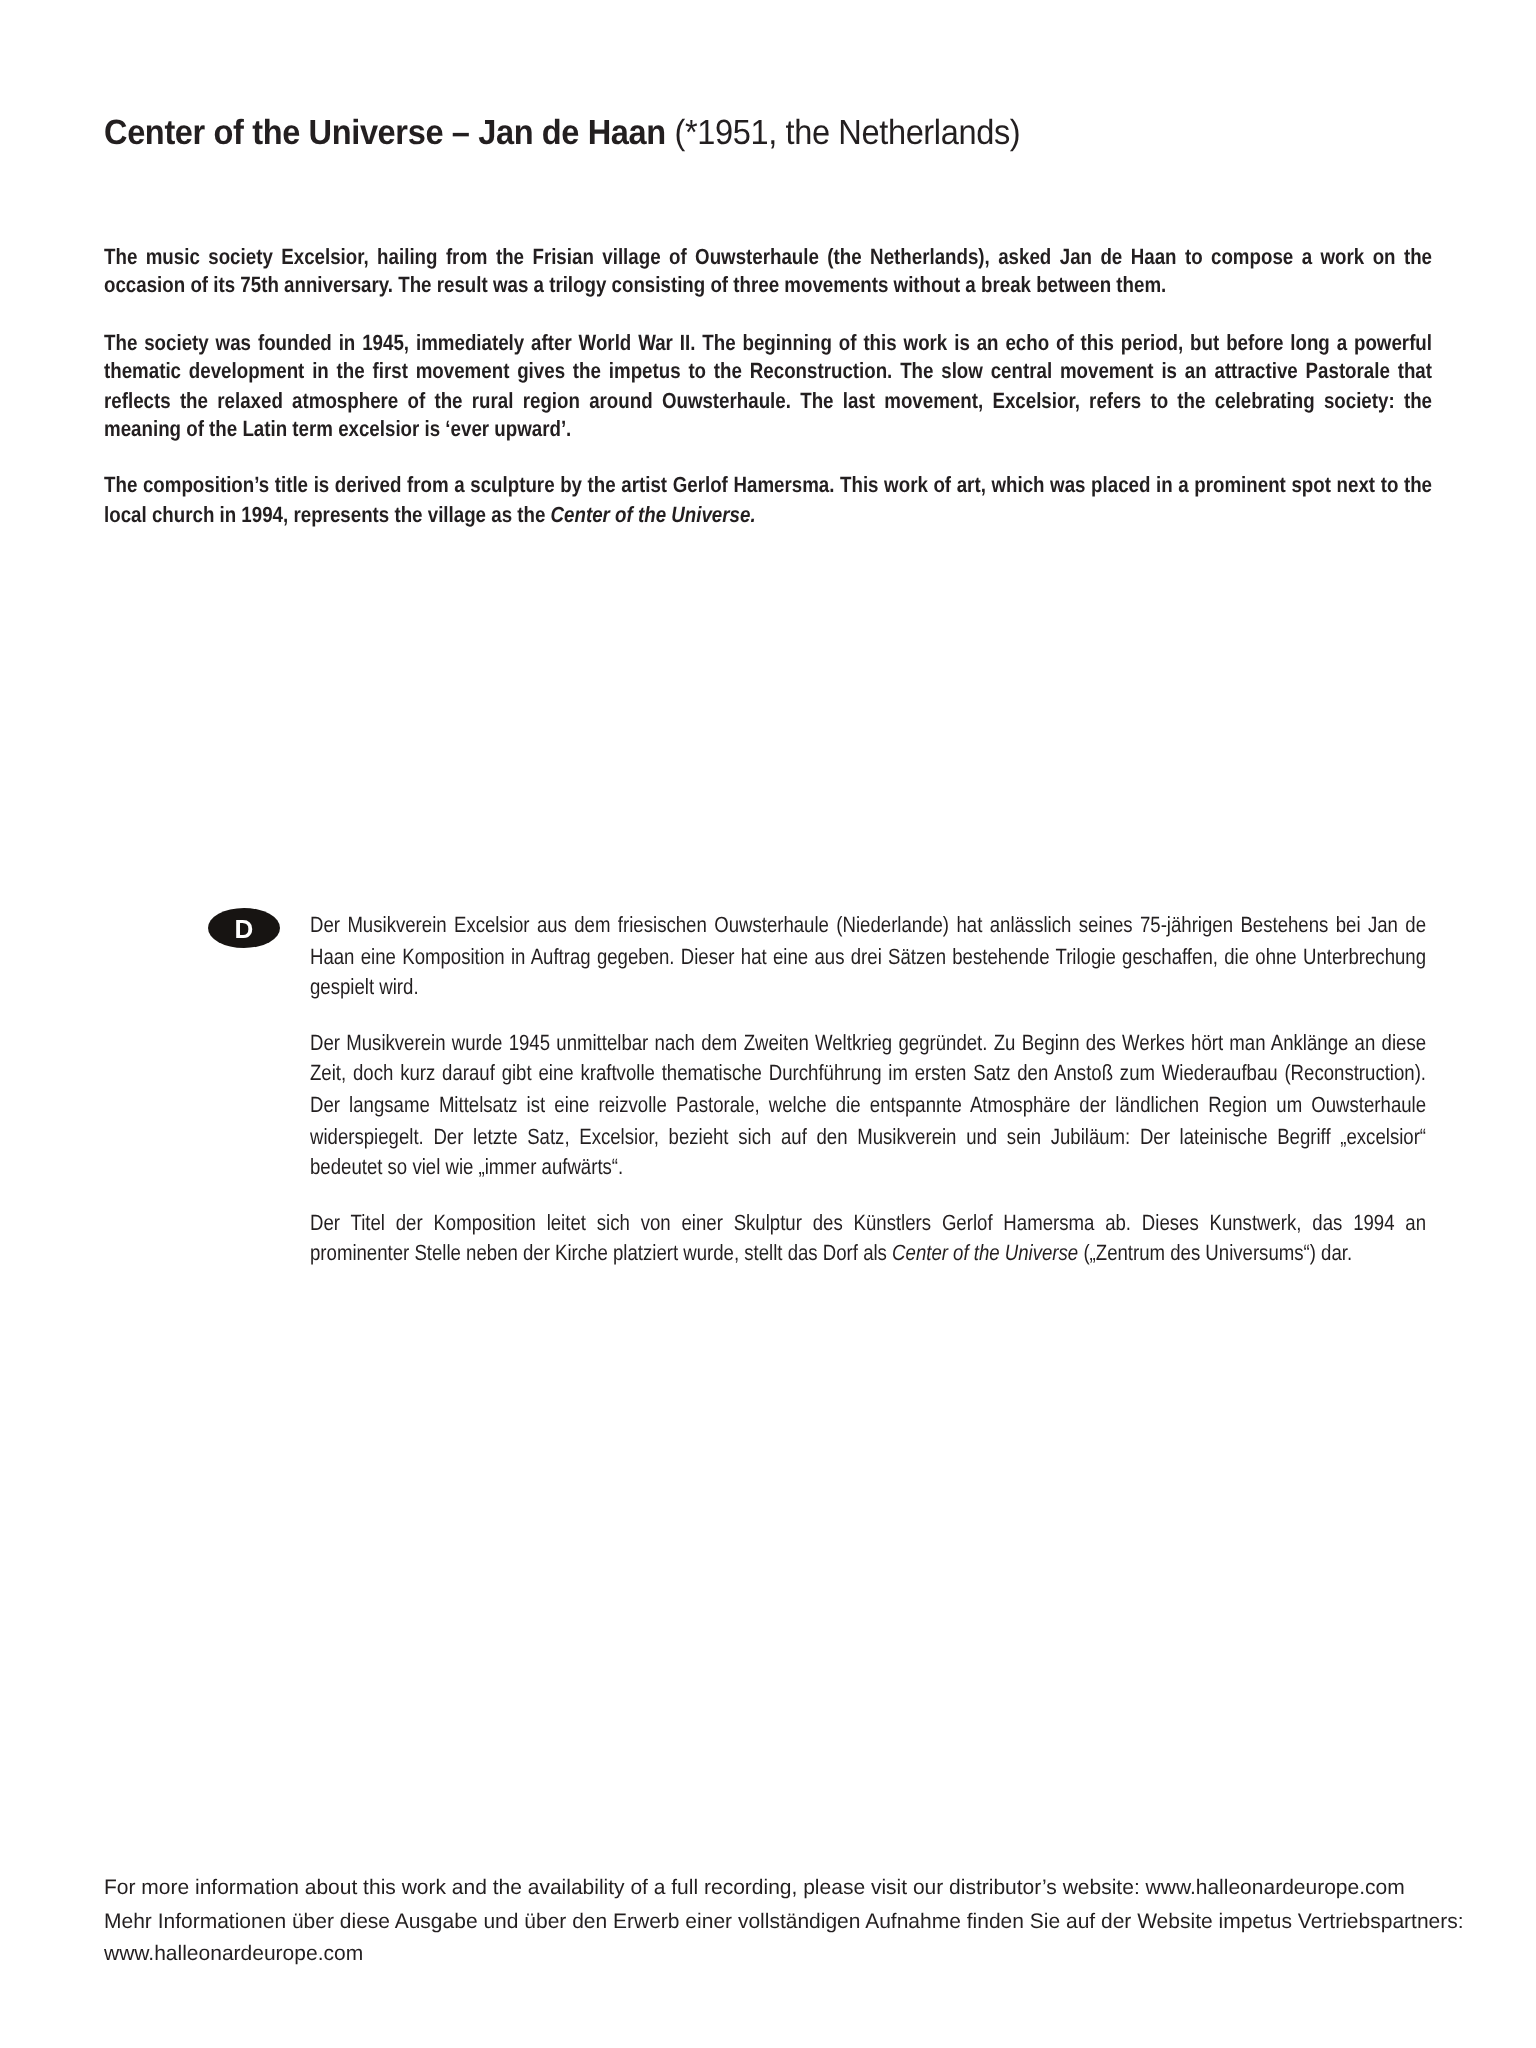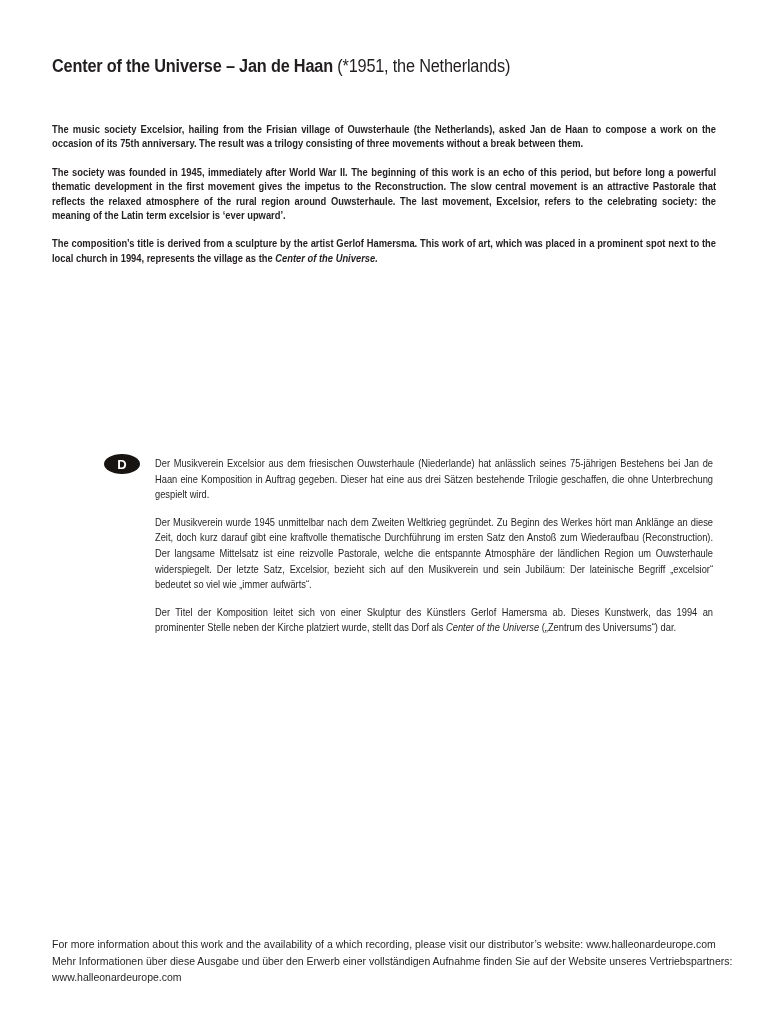--- a/index.html
+++ b/index.html
@@ -112,23 +112,23 @@
   </div>
 
   <div class="text-block" id="de-block">
       <p><span>Der Musikverein Excelsior aus dem friesischen Ouwsterhaule (Niederlande) hat anlässlich seines 75-jährigen Bestehens bei Jan de Haan eine Komposition in Auftrag gegeben. Dieser hat eine aus drei Sätzen bestehende Trilogie geschaffen, die ohne Unterbrechung gespielt wird.</span></p>
       <p><span>Der Musikverein wurde 1945 unmittelbar nach dem Zweiten Weltkrieg gegründet. Zu Beginn des Werkes hört man Anklänge an diese Zeit, doch kurz darauf gibt eine kraftvolle thematische Durchführung im ersten Satz den Anstoß zum Wiederaufbau (Reconstruction). Der langsame Mittelsatz ist eine reizvolle Pastorale, welche die entspannte Atmosphäre der ländlichen Region um Ouwsterhaule widerspiegelt. Der letzte Satz, Excelsior, bezieht sich auf den Musikverein und sein Jubiläum: Der lateinische Begriff „excelsior“ bedeutet so viel wie „immer aufwärts“.</span></p>
       <p><span>Der Titel der Komposition leitet sich von einer Skulptur des Künstlers Gerlof Hamersma ab. Dieses Kunstwerk, das 1994 an prominenter Stelle neben der Kirche platziert wurde, stellt das Dorf als </span><em>Center of the Universe</em><span> („Zentrum des Universums“) dar.</span></p>
     </div>
 
   <div class="footer">
     <div class="f-line">
-      <span>For more information about this work and the availability of a which recording, please visit our distributor’s website: </span><a class="link">www.halleonardeurope.com</a>
+      <span>For more information about this work and the availability of a full recording, please visit our distributor’s website: </span><a class="link">www.halleonardeurope.com</a>
     </div>
     <div class="f-line">
-      <span>Mehr Informationen über diese Ausgabe und über den Erwerb einer vollständigen Aufnahme finden Sie auf der Website unseres Vertriebspartners:</span>
+      <span>Mehr Informationen über diese Ausgabe und über den Erwerb einer vollständigen Aufnahme finden Sie auf der Website impetus Vertriebspartners:</span>
     </div>
     <div class="f-line">
       <a class="link">www.halleonardeurope.com</a>
     </div>
   </div>
 
 </div>
 
 </body></html>

